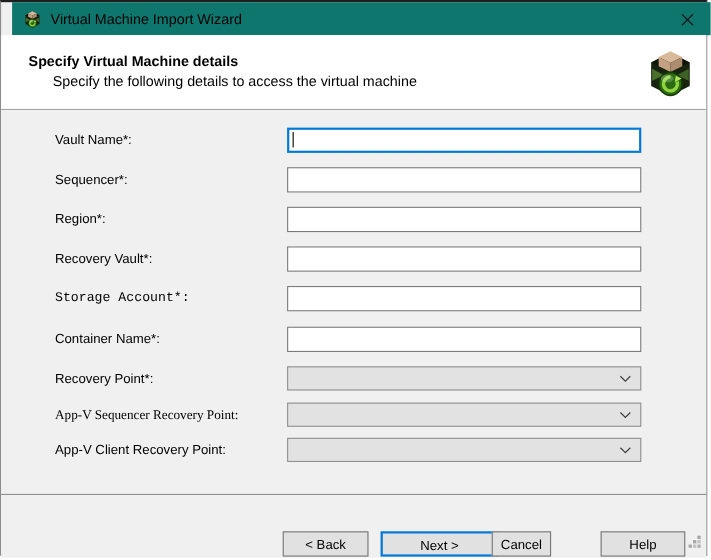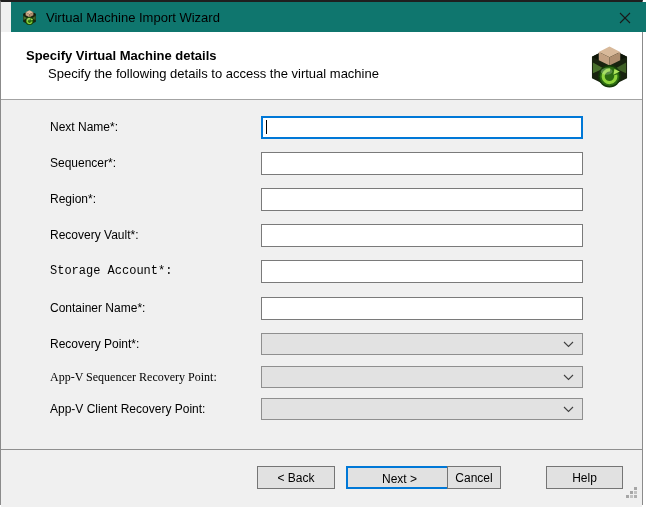--- a/index.html
+++ b/index.html
@@ -59,21 +59,21 @@
   #f6{top:233px;} #l6{top:237px;}
   #f7{top:266px;} #l7{top:270px;font-family:Liberation Serif, serif;}
   #f8{top:298px;} #l8{top:302px;}
   #caret0{top:20px;}
   
   .footer{
     position:absolute;left:0;top:447px;width:100%;height:58px;
     background:#f0f0f0;border-top:1px solid #8f8f8f;box-sizing:border-box;
   }
   .btn{
-    position:absolute;top:16px;height:23px;box-sizing:border-box;
+    position:absolute;top:33px;height:23px;box-sizing:border-box;
     background:#e1e1e1;border:1px solid #757575;
     font:12px "Liberation Sans","DejaVu Sans",sans-serif;color:#000;
     text-align:center;padding:4px;cursor:default;
   }
   #btn-back{left:256px;width:78px;}
   #btn-next{left:345px;width:107px;border:2px solid #0078d7;}
   #btn-cancel{left:446px;width:54px;}
   #btn-help{left:545px;width:77px;}
   .resize-grip{position:absolute;right:3px;bottom:4px;width:15px;height:15px;}
 </style>
@@ -124,21 +124,21 @@
         <circle cx="20" cy="34" r="10" fill="#2c6b12"></circle>
         <circle cx="20" cy="34" r="6.5" fill="none" stroke="#8fd43c" stroke-width="3.2" stroke-dasharray="26 8" transform="rotate(40 20 34)"></circle>
         <polygon points="25,26.5 30.5,29 24,32.5" fill="#aee45c"></polygon>
         <ellipse cx="17" cy="29" rx="6" ry="3.5" fill="#ffffff" opacity="0.22"></ellipse>
       </svg>
     </span>
   </div>
 
   <div class="content">
 
-    <div class="row-label" id="l0">Next Name*:</div>
+    <div class="row-label" id="l0">Vault Name*:</div>
     <input class="txt focused" id="f0" value="" style="">
     <div class="caret" id="caret0"></div>
 
     <div class="row-label" id="l1">Sequencer*:</div>
     <input class="txt" id="f1" value="" style="">
 
     <div class="row-label" id="l2">Region*:</div>
     <input class="txt" id="f2" value="" style="">
 
     <div class="row-label" id="l3">Recovery Vault*:</div>

